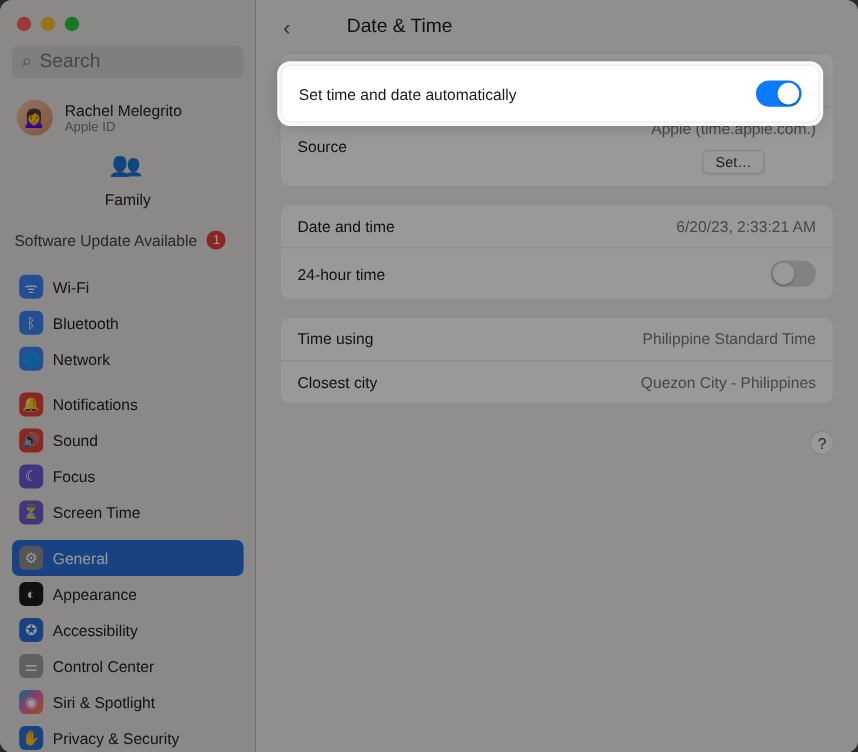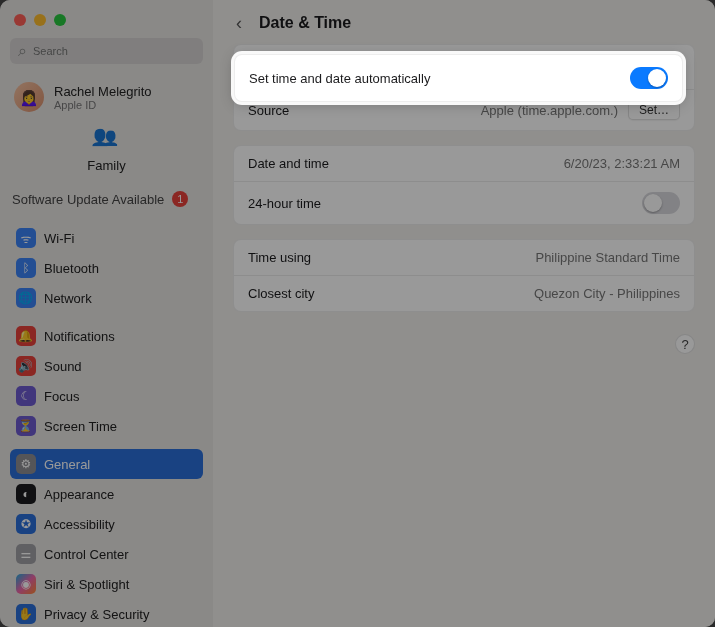--- a/index.html
+++ b/index.html
@@ -6,21 +6,21 @@
     body { font-family: -apple-system, BlinkMacSystemFont, "Segoe UI", sans-serif; width: 715px; height: 627px; overflow: hidden; background: #2a2a2a; }
     .window { display: flex; width: 100%; height: 100%; border-radius: 10px; overflow: hidden; position: relative; }
     .dim-overlay { position: absolute; top: 0; left: 0; right: 0; bottom: 0; background: rgba(0,0,0,0.40); pointer-events: none; z-index: 10; }
     .sidebar { width: 213px; background: #e6e4e2; display: flex; flex-direction: column; padding: 8px 10px; overflow: hidden; }
     .traffic { display: flex; gap: 8px; margin: 6px 4px 12px 4px; }
     .traffic span { width: 12px; height: 12px; border-radius: 50%; display: inline-block; }
     .tl-close { background: #ff5f57; }
     .tl-min { background: #febc2e; }
     .tl-max { background: #28c840; }
     .search { display: flex; align-items: center; background: rgba(0,0,0,0.07); border-radius: 6px; padding: 4px 8px; margin-bottom: 14px; }
-    .search input { border: none; background: transparent; font-size: 11px; outline: none; width: 100%; color: #0f172a; }
+    .search input { border: none; background: transparent; font-size: 16px; outline: none; width: 100%; color: #0f172a; }
     .user-row { display: flex; align-items: center; gap: 10px; padding: 4px 4px 10px 4px; }
     .avatar { width: 30px; height: 30px; border-radius: 50%; background: linear-gradient(135deg,#f4c2a1,#d98e6b); display:flex; align-items:center; justify-content:center; font-size:16px; }
     .avatar-small { width: 28px; height: 20px; position: relative; }
     .avatar-small::before { content:"👤"; font-size:16px; position:absolute; left:-2px; }
     .avatar-small::after { content:"👤"; font-size:14px; position:absolute; left:10px; top:2px; }
     .user-name { font-size: 13px; color: #222; }
     .user-sub { font-size: 11px; color: #777; }
     .family-row { display: flex; align-items: center; gap: 10px; padding: 6px 4px 12px 4px; flex-direction: column; }
     .soft-update { font-size: 13px; color: #444; padding: 6px 4px 8px 2px; display: flex; align-items: center; gap: 8px; }
     .badge-count { background: #e8413b; color: #fff; border-radius: 50%; width: 16px; height: 16px; font-size: 11px; display: flex; align-items: center; justify-content: center; }
@@ -38,29 +38,29 @@
     .ic-general { background: #8e8e93; }
     .ic-appear { background: #1c1c1e; }
     .ic-access { background: #2a6ed9; }
     .ic-control { background: #a0a0a5; }
     .ic-siri { background: linear-gradient(135deg,#2ad,#e6a,#f83); }
     .ic-priv { background: #2a6ed9; }
 
     .main { flex: 1; background: #f0eeeb; display: flex; flex-direction: column; position: relative; }
     .header { display: flex; align-items: center; gap: 12px; padding: 14px 20px 12px 18px; }
     .back-btn { width: 16px; height: 16px; display:flex; align-items:center; justify-content:center; color:#555; font-size:18px; }
-    .title { font-size: 16px; font-weight: 700; color: #1c1c1e; }
+    .title { font-size: 16px; font-weight: 400; color: #1c1c1e; margin-left: 30px; }
 
     .panel-wrap { padding: 0 20px; display: flex; flex-direction: column; gap: 14px; }
     .panel { background: #fff; border-radius: 8px; border: 1px solid rgba(0,0,0,0.07); overflow: hidden; }
     .row { display: flex; align-items: center; justify-content: space-between; padding: 10px 14px; font-size: 13px; color: #1c1c1e; }
     .row + .row { border-top: 1px solid rgba(0,0,0,0.08); }
     .row .label { color: #1c1c1e; }
     .row .value { color: #777; }
-    .row .right { display:flex; align-items:center; gap:10px; }
+    .row .right { display:flex; align-items:center; gap:10px;flex-direction:column; }
 
     .toggle { width: 38px; height: 22px; border-radius: 11px; position: relative; }
     .toggle.on { background: #0a7aff; }
     .toggle.off { background: #d9d9de; }
     .toggle::after { content: ""; position: absolute; width: 18px; height: 18px; background: #fff; border-radius: 50%; top: 2px; box-shadow: 0 1px 2px rgba(0,0,0,0.3); }
     .toggle.on::after { right: 2px; }
     .toggle.off::after { left: 2px; }
 
     .btn { background: #fff; border: 1px solid rgba(0,0,0,0.12); border-radius: 5px; padding: 2px 10px; font-size: 12px; color: #333; box-shadow: 0 1px 1px rgba(0,0,0,0.05); }
 

